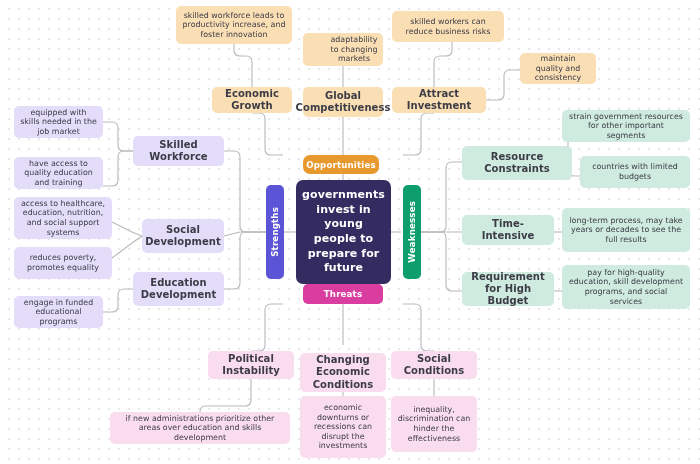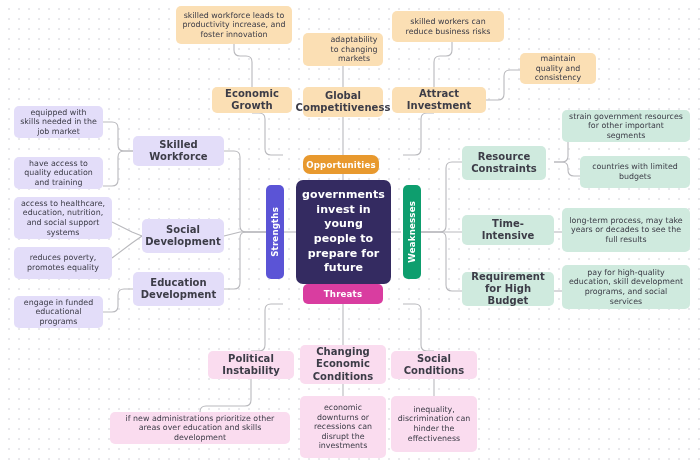--- a/index.html
+++ b/index.html
@@ -164,30 +164,30 @@
 
   <div class="node lvl1 c-orange" style="left:212px;top:87px;width:80px;height:26px;">Economic Growth</div>
   <div class="node lvl1 c-orange" style="left:303px;top:87px;width:80px;height:30px;">Global Competitiveness</div>
   <div class="node lvl1 c-orange" style="left:392px;top:87px;width:94px;height:26px;">Attract Investment</div>
 
   <div class="node leaf c-orange" style="left:176px;top:6px;width:116px;height:38px;">skilled workforce leads to productivity increase, and foster innovation</div>
   <div class="node leaf c-orange" style="left:303px;top:33px;width:80px;height:33px;padding-left:28px;">adaptability to changing markets</div>
   <div class="node leaf c-orange" style="left:392px;top:11px;width:112px;height:31px;">skilled workers can reduce business risks</div>
   <div class="node leaf c-orange" style="left:520px;top:53px;width:76px;height:31px;">maintain quality and consistency</div>
 
-  <div class="node lvl1 c-green" style="left:462px;top:146px;width:84px;height:34px;">Resource Constraints</div>
+  <div class="node lvl1 c-green" style="left:462px;top:146px;width:110px;height:34px;">Resource Constraints</div>
   <div class="node lvl1 c-green" style="left:462px;top:215px;width:92px;height:30px;">Time-Intensive</div>
   <div class="node lvl1 c-green" style="left:462px;top:272px;width:92px;height:34px;">Requirement for High Budget</div>
 
   <div class="node leaf c-green" style="left:562px;top:110px;width:128px;height:32px;">strain government resources for other important segments</div>
   <div class="node leaf c-green" style="left:580px;top:156px;width:110px;height:32px;">countries with limited budgets</div>
   <div class="node leaf c-green" style="left:562px;top:208px;width:128px;height:44px;">long-term process, may take years or decades to see the full results</div>
   <div class="node leaf c-green" style="left:562px;top:265px;width:128px;height:44px;">pay for high-quality education, skill development programs, and social services</div>
 
   <div class="node lvl1 c-pink" style="left:208px;top:351px;width:86px;height:28px;">Political Instability</div>
-  <div class="node lvl1 c-pink" style="left:300px;top:345px;width:86px;height:39px;">Changing Economic Conditions</div>
+  <div class="node lvl1 c-pink" style="left:300px;top:353px;width:86px;height:39px;">Changing Economic Conditions</div>
   <div class="node lvl1 c-pink" style="left:391px;top:351px;width:86px;height:28px;">Social Conditions</div>
 
   <div class="node leaf c-pink" style="left:110px;top:412px;width:180px;height:32px;">if new administrations prioritize other areas over education and skills development</div>
   <div class="node leaf c-pink" style="left:300px;top:396px;width:86px;height:62px;">economic downturns or recessions can disrupt the investments</div>
   <div class="node leaf c-pink" style="left:391px;top:396px;width:86px;height:56px;">inequality, discrimination can hinder the effectiveness</div>
 
 </div>
 
 </body></html>

